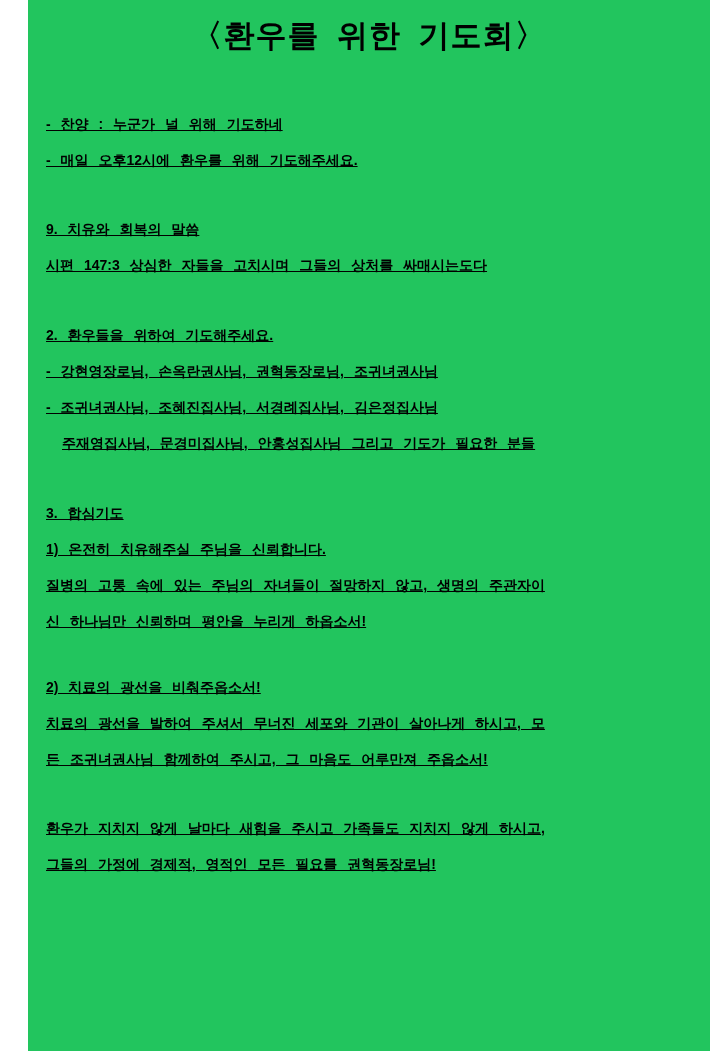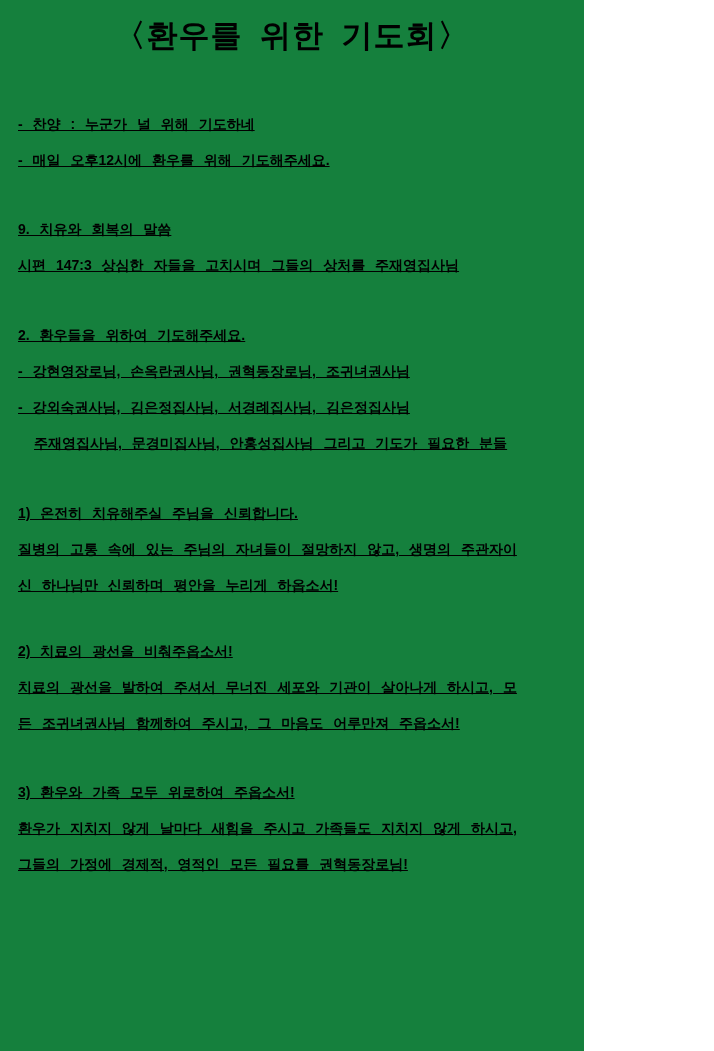--- a/index.html
+++ b/index.html
@@ -2,28 +2,29 @@
 <html><head>
 <meta charset="utf-8">
 <style>
   html, body {
     margin: 0;
     padding: 0;
     background: #ffffff;
   }
   .page {
     position: relative;
-    width: 584px;
+    width: 682px;
     height: 1051px;
-    background: #15803d;
+    background: #22c55e;
     color: #000000;
     font-family: "Liberation Sans", "DejaVu Sans", sans-serif;
     font-weight: bold;
     overflow: hidden;
     box-sizing: border-box;
+    margin-left: 28px;
   }
   .title {
     padding-top: 16px;
     text-align: center;
     font-size: 31px;
     line-height: 40px;
     letter-spacing: 1px;
     word-spacing: 8px;
   }
   .content {
@@ -53,42 +54,42 @@
 
   <div class="content">
 
     <div class="block block-intro">
       <div class="line">- 찬양 : 누군가 널 위해 기도하네</div>
       <div class="line">- 매일 오후12시에 환우를 위해 기도해주세요.</div>
     </div>
 
     <div class="block block-word">
       <div class="line">9. 치유와 회복의 말씀</div>
-      <div class="line">시편 147:3 상심한 자들을 고치시며 그들의 상처를 주재영집사님</div>
+      <div class="line">시편 147:3 상심한 자들을 고치시며 그들의 상처를 싸매시는도다</div>
     </div>
 
     <div class="block block-patients">
       <div class="line">2. 환우들을 위하여 기도해주세요.</div>
       <div class="line">- 강현영장로님, 손옥란권사님, 권혁동장로님, 조귀녀권사님</div>
-      <div class="line">- 강외숙권사님, 김은정집사님, 서경례집사님, 김은정집사님</div>
+      <div class="line">- 조귀녀권사님, 조혜진집사님, 서경례집사님, 김은정집사님</div>
       <div class="line indent">주재영집사님, 문경미집사님, 안홍성집사님 그리고 기도가 필요한 분들</div>
     </div>
 
     <div class="block block-prayer1">
+      <div class="line">3. 합심기도</div>
       <div class="line">1) 온전히 치유해주실 주님을 신뢰합니다.</div>
       <div class="line">질병의 고통 속에 있는 주님의 자녀들이 절망하지 않고, 생명의 주관자이</div>
       <div class="line">신 하나님만 신뢰하며 평안을 누리게 하옵소서!</div>
     </div>
 
     <div class="block block-prayer2">
       <div class="line">2) 치료의 광선을 비춰주옵소서!</div>
       <div class="line">치료의 광선을 발하여 주셔서 무너진 세포와 기관이 살아나게 하시고, 모</div>
       <div class="line">든 조귀녀권사님 함께하여 주시고, 그 마음도 어루만져 주옵소서!</div>
     </div>
 
     <div class="block block-prayer3">
-      <div class="line">3) 환우와 가족 모두 위로하여 주옵소서!</div>
       <div class="line">환우가 지치지 않게 날마다 새힘을 주시고 가족들도 지치지 않게 하시고,</div>
       <div class="line">그들의 가정에 경제적, 영적인 모든 필요를 권혁동장로님!</div>
     </div>
 
   </div>
 </div>
 
 </body></html>

